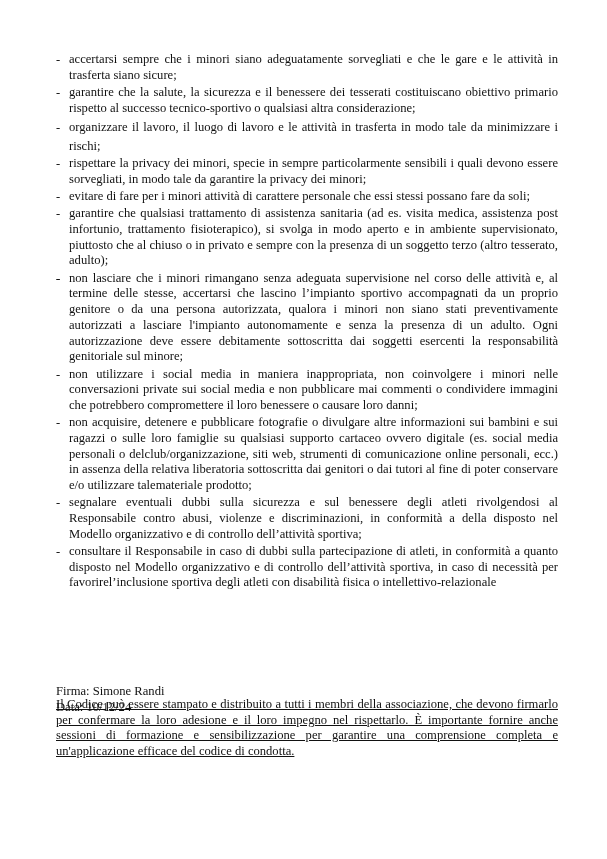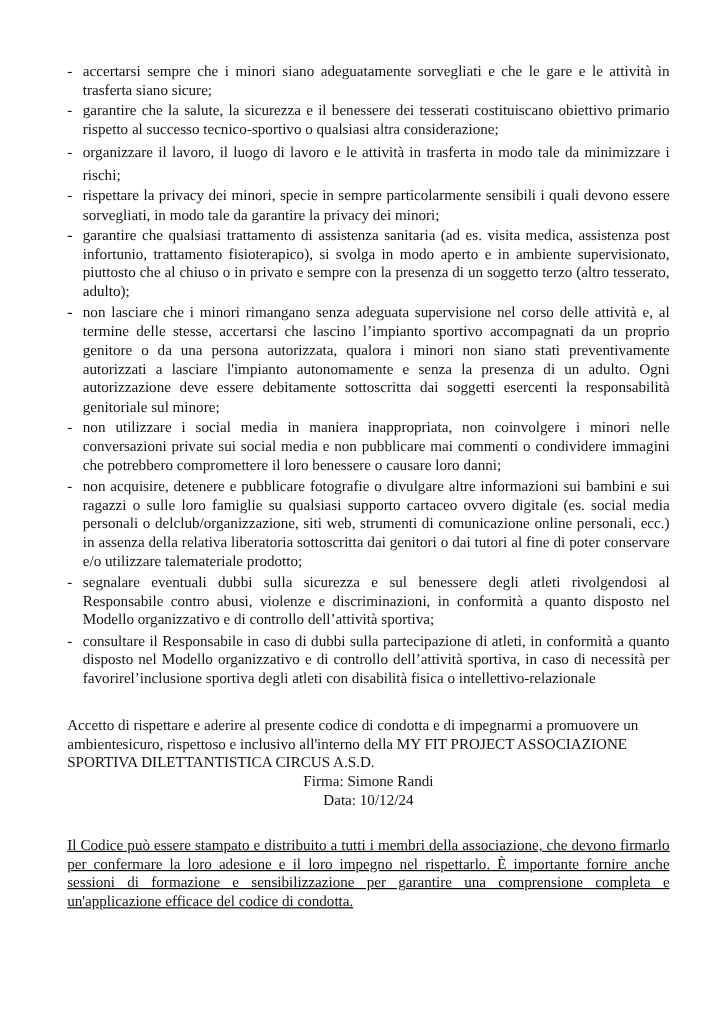--- a/index.html
+++ b/index.html
@@ -50,21 +50,21 @@
     }
     .para {
       position: absolute;
       left: 56px;
       width: 502px;
       margin: 0;
       line-height: 15.7px;
     }
     .para.justify { text-align: justify; text-decoration: underline; }
     .p-accept { top: 597px; }
-    .p-sign { top: 644px; text-align: center; }
+    .p-sign { top: 684px; }
     .p-code { top: 697px; }
   </style>
 </head>
 <body>
 
 <div class="page">
 
   <ul class="bullets">
     <li class="bullet-item">
       <span class="bullet-dash">-</span>
@@ -77,20 +77,21 @@
     <li class="bullet-item tall">
       <span class="bullet-dash">-</span>
       <span>organizzare il lavoro, il luogo di lavoro e le attività in trasferta in modo tale da minimizzare i rischi;</span>
     </li>
     <li class="bullet-item">
       <span class="bullet-dash">-</span>
       <span>rispettare la privacy dei minori, specie in sempre particolarmente sensibili i quali devono essere sorvegliati, in modo tale da garantire la privacy dei minori;</span>
     </li>
     <li class="bullet-item">
       <span class="bullet-dash">-</span>
+      <span>evitare di fare per i minori attività di carattere personale che essi stessi possano fare da soli;</span>
     </li>
     <li class="bullet-item">
       <span class="bullet-dash">-</span>
       <span>garantire che qualsiasi trattamento di assistenza sanitaria (ad es. visita medica, assistenza post infortunio, trattamento fisioterapico), si svolga in modo aperto e in ambiente supervisionato, piuttosto che al chiuso o in privato e sempre con la presenza di un soggetto terzo (altro tesserato, adulto);</span>
     </li>
     <li class="bullet-item">
       <span class="bullet-dash">-</span>
     </li>
     <li class="bullet-item">
       <span class="bullet-dash">-</span>
@@ -99,29 +100,28 @@
     <li class="bullet-item">
       <span class="bullet-dash">-</span>
       <span>non utilizzare i social media in maniera inappropriata, non coinvolgere i minori nelle conversazioni private sui social media e non pubblicare mai commenti o condividere immagini che potrebbero compromettere il loro benessere o causare loro danni;</span>
     </li>
     <li class="bullet-item">
       <span class="bullet-dash">-</span>
       <span>non acquisire, detenere e pubblicare fotografie o divulgare altre informazioni sui bambini e sui ragazzi o sulle loro famiglie su qualsiasi supporto cartaceo ovvero digitale (es. social media personali o delclub/organizzazione, siti web, strumenti di comunicazione online personali, ecc.) in assenza della relativa liberatoria sottoscritta dai genitori o dai tutori al fine di poter conservare e/o utilizzare talemateriale prodotto;</span>
     </li>
     <li class="bullet-item">
       <span class="bullet-dash">-</span>
-      <span>segnalare eventuali dubbi sulla sicurezza e sul benessere degli atleti rivolgendosi al Responsabile contro abusi, violenze e discriminazioni, in conformità a quanto disposto nel Modello organizzativo e di controllo dell’attività sportiva;</span>
+      <span>segnalare eventuali dubbi sulla sicurezza e sul benessere degli atleti rivolgendosi al Responsabile contro abusi, violenze e discriminazioni, in conformità a della disposto nel Modello organizzativo e di controllo dell’attività sportiva;</span>
     </li>
     <li class="bullet-item">
       <span class="bullet-dash">-</span>
       <span>consultare il Responsabile in caso di dubbi sulla partecipazione di atleti, in conformità a quanto disposto nel Modello organizzativo e di controllo dell’attività sportiva, in caso di necessità per favorirel’inclusione sportiva degli atleti con disabilità fisica o intellettivo-relazionale</span>
     </li>
   </ul>
 
-  <p class="para p-accept">Accetto di rispettare e aderire al presente codice di condotta e di impegnarmi a promuovere un ambientesicuro, rispettoso e inclusivo all'interno della MY FIT PROJECT ASSOCIAZIONE SPORTIVA DILETTANTISTICA CIRCUS A.S.D.</p>
 
   <div class="para p-sign">
     <div>Firma: Simone Randi</div>
     <div>Data: 10/12/24</div>
   </div>
 
   <p class="para justify p-code">Il Codice può essere stampato e distribuito a tutti i membri della associazione, che devono firmarlo per confermare la loro adesione e il loro impegno nel rispettarlo. È importante fornire anche sessioni di formazione e sensibilizzazione per garantire una comprensione completa e un'applicazione efficace del codice di condotta.</p>
 
 </div>
 

